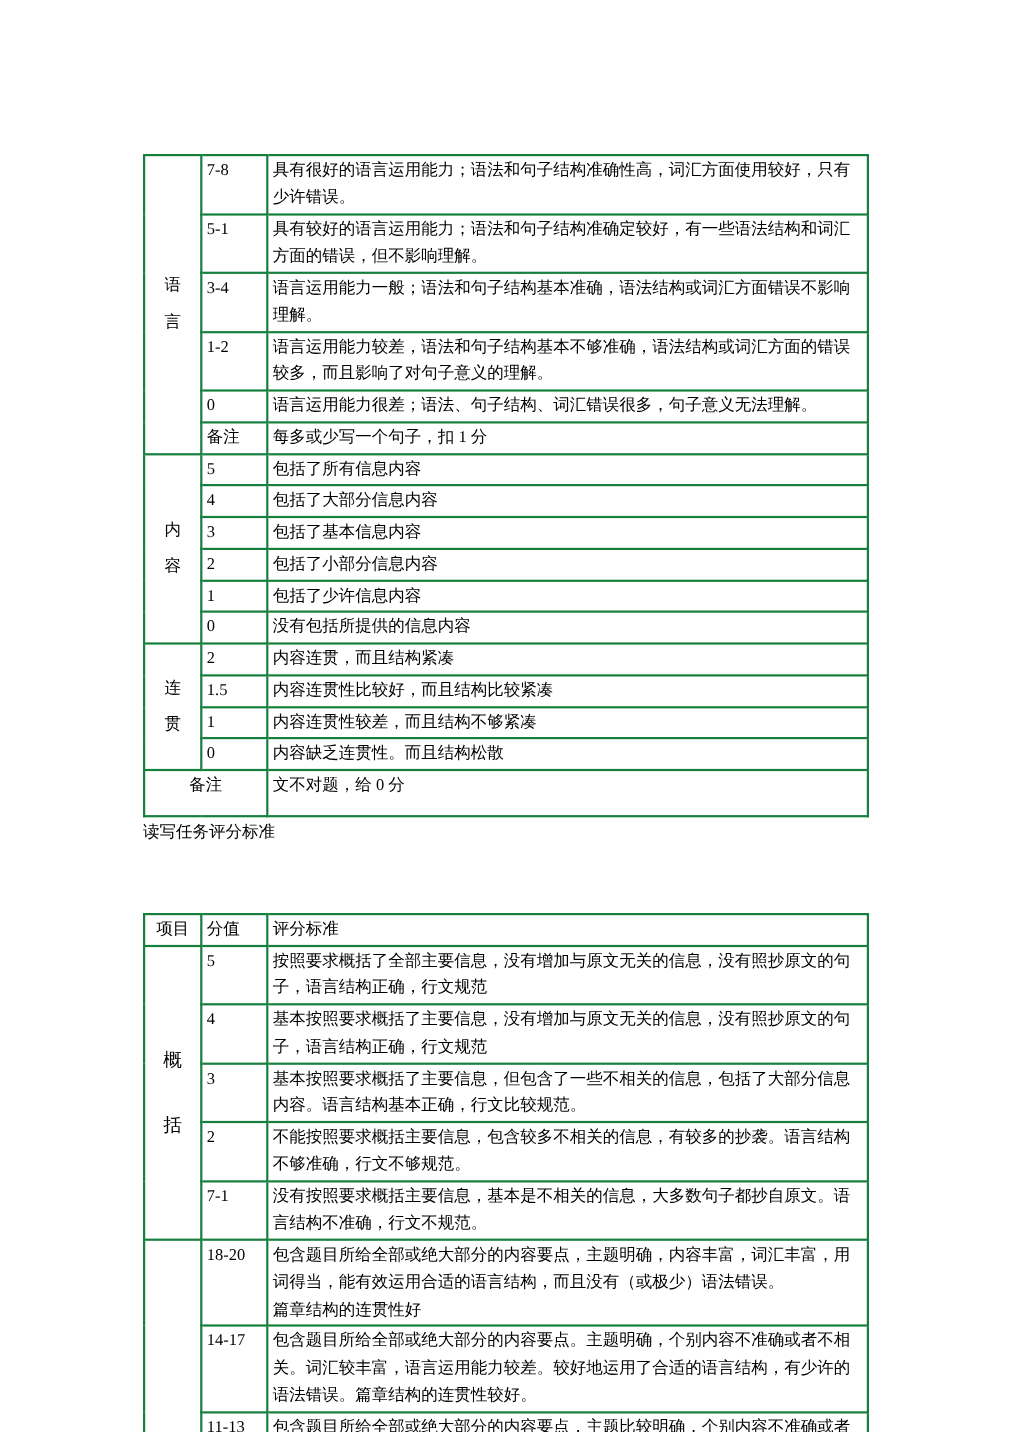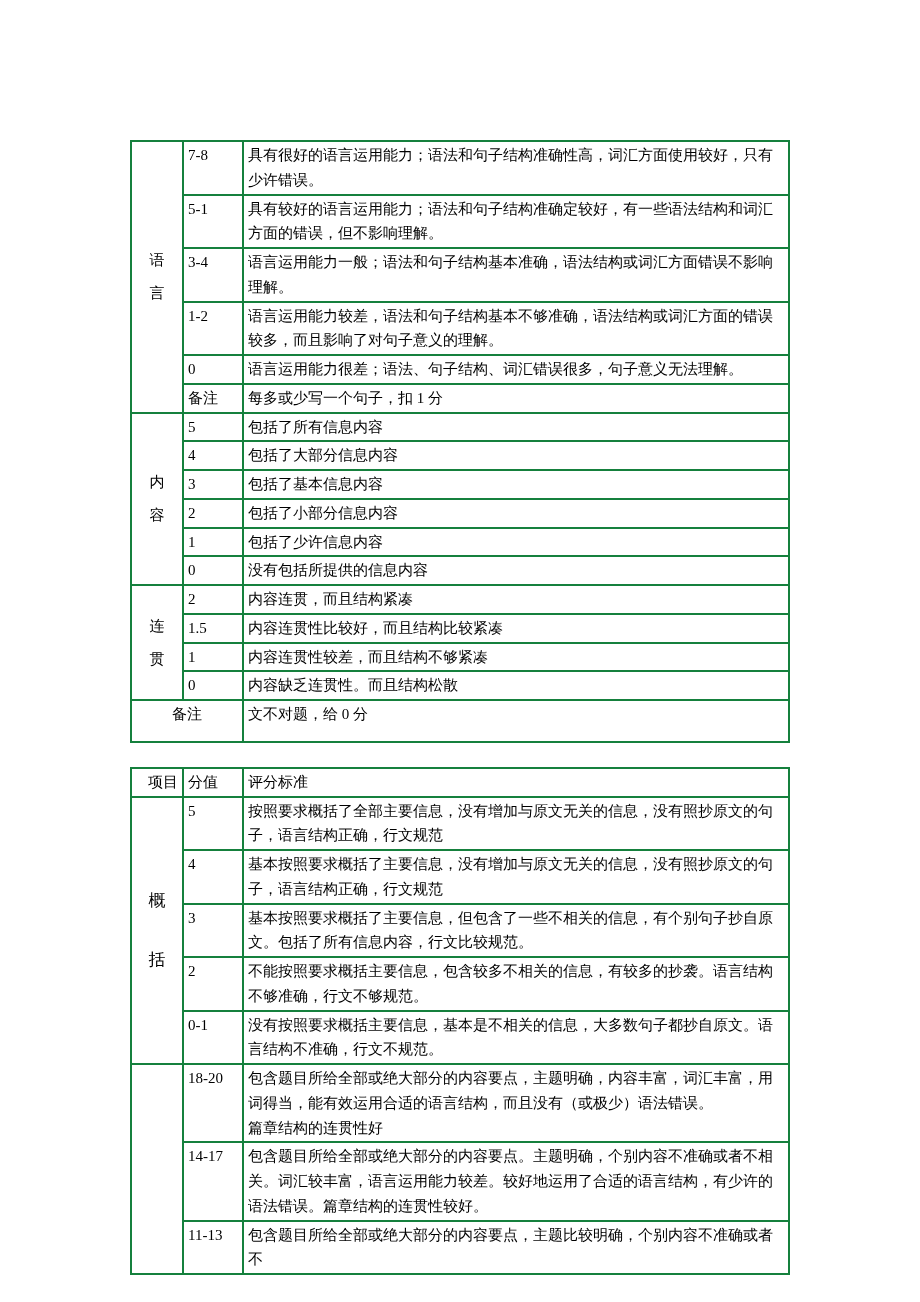--- a/index.html
+++ b/index.html
@@ -149,58 +149,59 @@
       <td>内容缺乏连贯性。而且结构松散</td>
     </tr>
 
     <tr>
       <td colspan="2" style="text-align:center;">备注</td>
       <td style="padding-bottom:14px;">文不对题，给 0 分</td>
     </tr>
   </tbody>
     </table>
 
+  <div class="caption">读写任务评分标准</div>
 
   <div class="between-space"></div>
 
   <table class="tbl2">
     <colgroup>
       <col style="width:52px">
       <col style="width:60px">
       <col>
     </colgroup>
 
     <tbody>
         <tr>
-      <td class="col-cat" style="text-align:right;">项目</td>
+      <td class="col-cat" style="text-align:center;">项目</td>
       <td class="col-score">分值</td>
       <td>评分标准</td>
     </tr>
     <tr>
       <td class="col-cat" rowspan="5" style="font-size:17px;">
         <div class="col-cat-inner" style="white-space:pre-line; line-height:3.5;">概
 括</div>
       </td>
       <td class="col-score">5</td>
       <td>按照要求概括了全部主要信息，没有增加与原文无关的信息，没有照抄原文的句子，语言结构正确，行文规范</td>
     </tr>
     <tr>
       <td class="col-score">4</td>
       <td>基本按照要求概括了主要信息，没有增加与原文无关的信息，没有照抄原文的句子，语言结构正确，行文规范</td>
     </tr>
     <tr>
       <td class="col-score">3</td>
-      <td>基本按照要求概括了主要信息，但包含了一些不相关的信息，有个别句子抄自原文。包括了所有信息内容，行文比较规范。</td>
+      <td>基本按照要求概括了主要信息，但包含了一些不相关的信息，包括了大部分信息内容。语言结构基本正确，行文比较规范。</td>
     </tr>
     <tr>
       <td class="col-score">2</td>
       <td>不能按照要求概括主要信息，包含较多不相关的信息，有较多的抄袭。语言结构不够准确，行文不够规范。</td>
     </tr>
     <tr>
-      <td class="col-score">0-1</td>
+      <td class="col-score">7-1</td>
       <td>没有按照要求概括主要信息，基本是不相关的信息，大多数句子都抄自原文。语言结构不准确，行文不规范。</td>
     </tr>
 
     <tr>
       <td class="col-cat" rowspan="3"></td>
       <td class="col-score">18-20</td>
       <td style="white-space:pre-line;">包含题目所给全部或绝大部分的内容要点，主题明确，内容丰富，词汇丰富，用词得当，能有效运用合适的语言结构，而且没有（或极少）语法错误。
 篇章结构的连贯性好</td>
     </tr>
     <tr>

